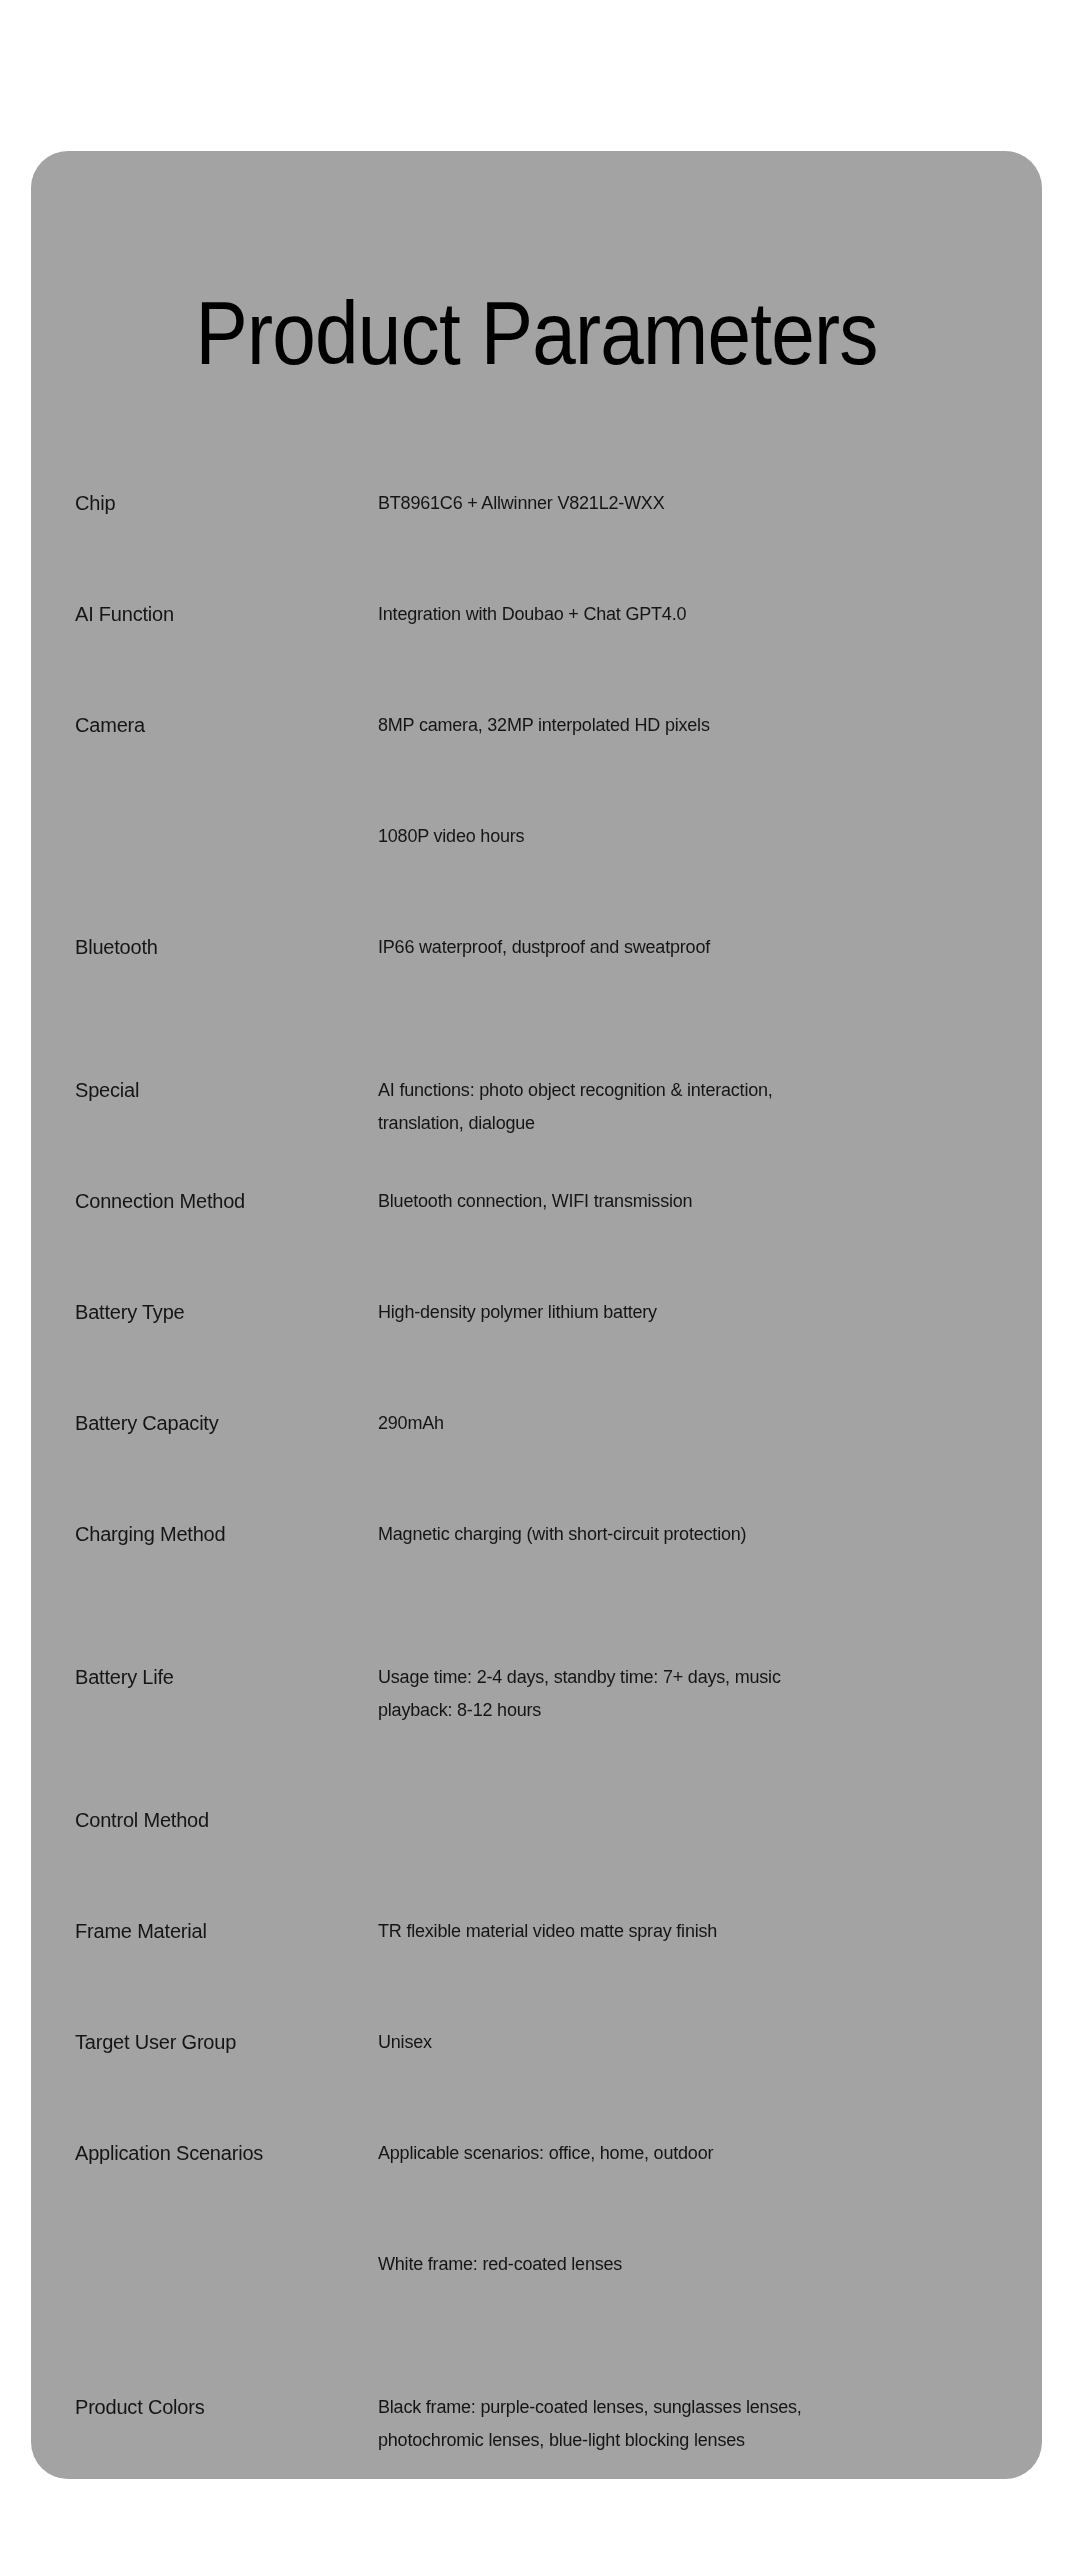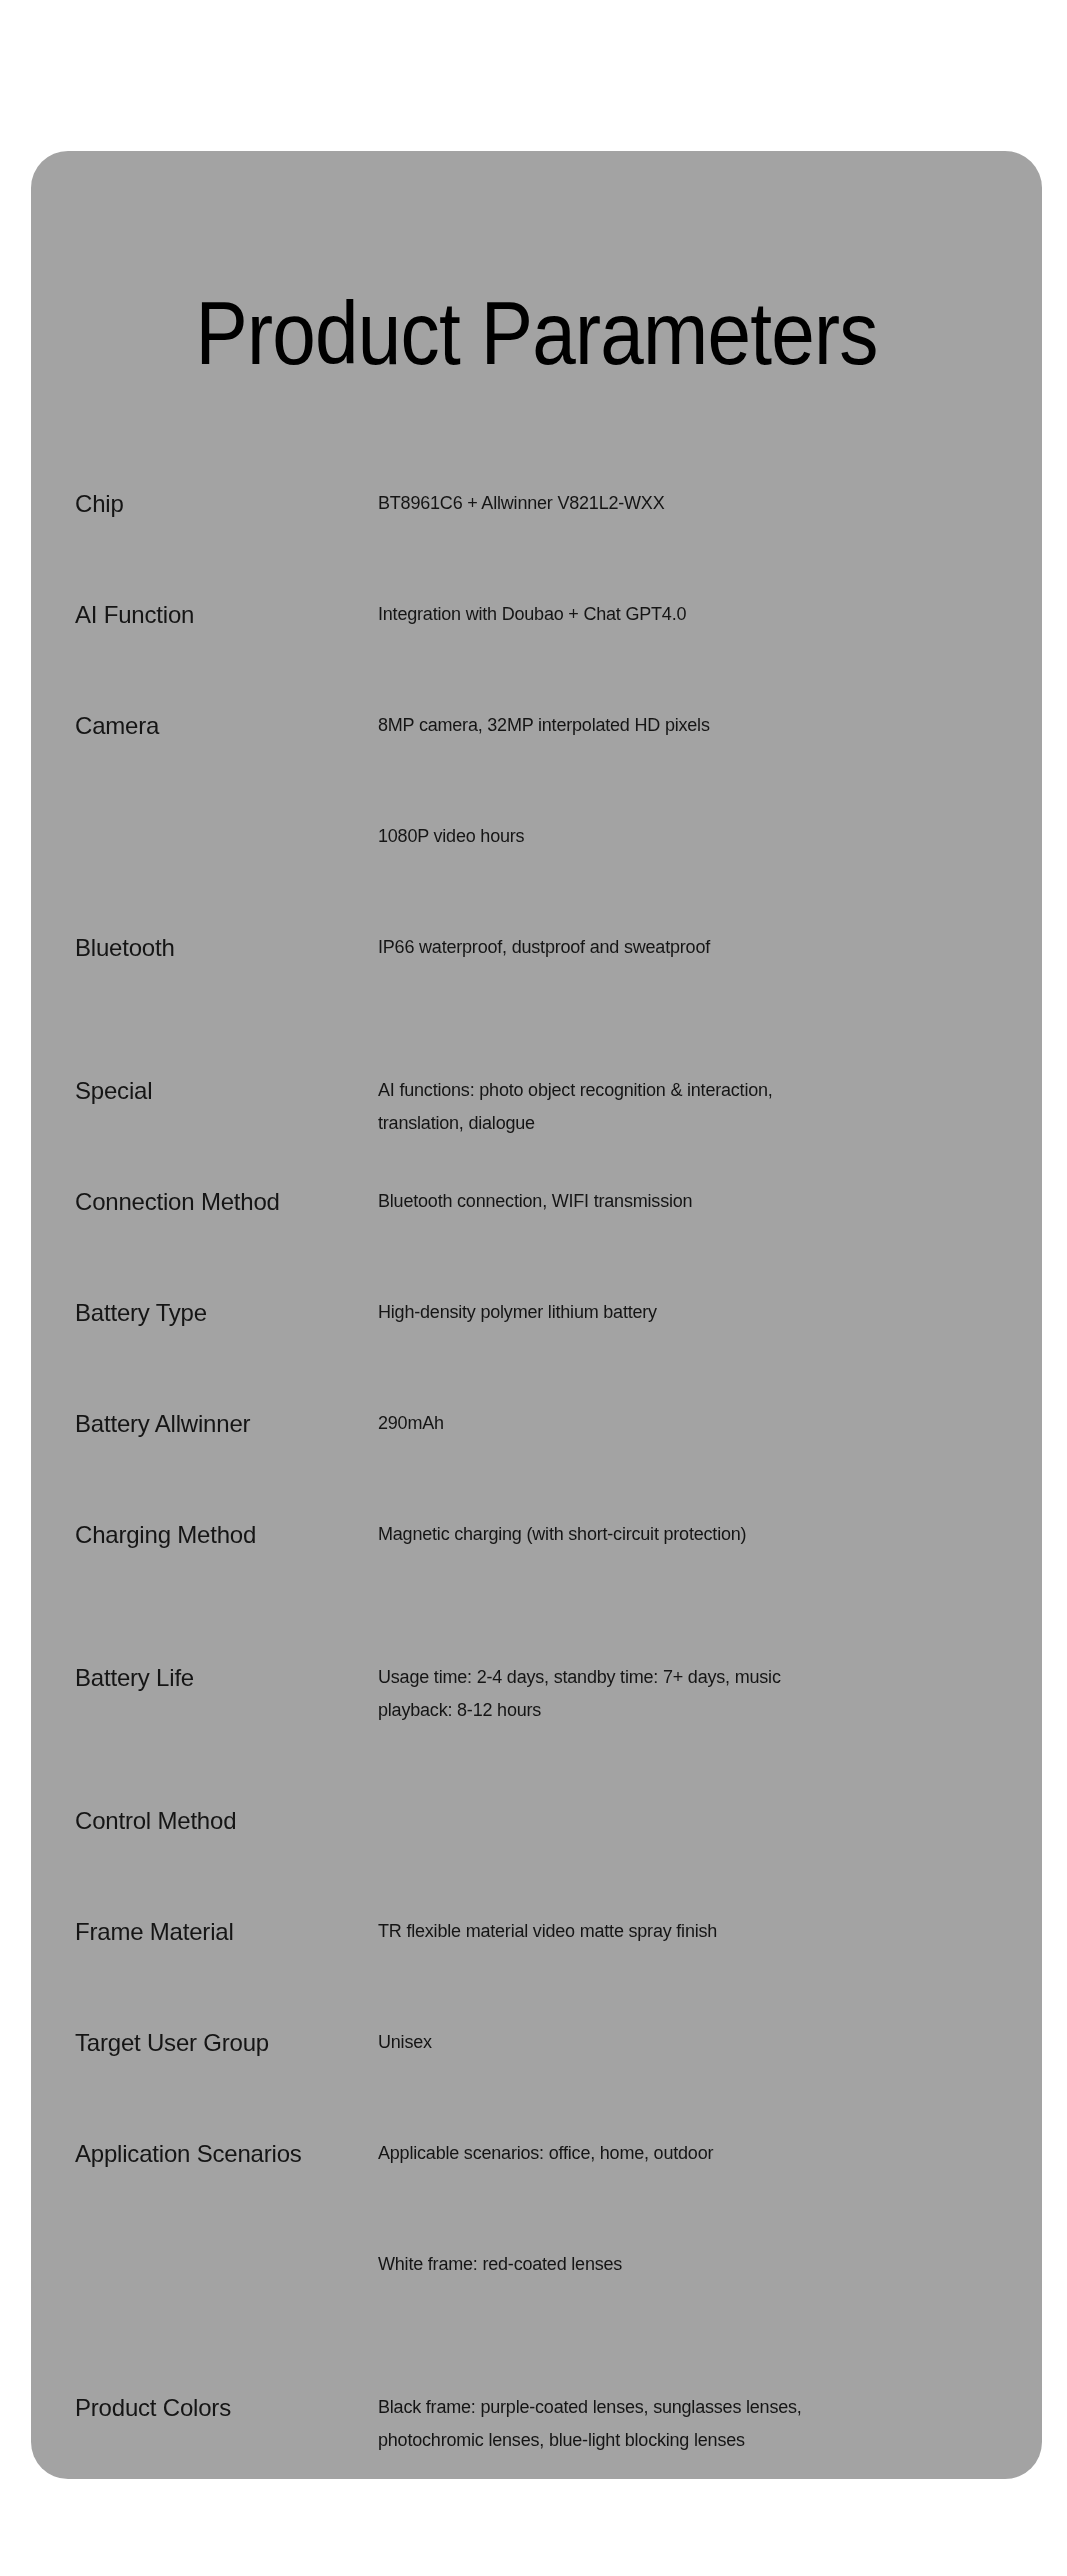--- a/index.html
+++ b/index.html
@@ -48,21 +48,21 @@
     display: flex;
     align-items: flex-start;
     height: 111px;
   }
   .row.tall {
     height: 111px; 
     margin-top: 32px;
   }
   .label {
     flex: 0 0 303px;
-    font-size: 24px;
+    font-size: 20px;
     line-height: 33px;
     color: #151515;
     letter-spacing: -0.2px;
   }
   .value {
     flex: 1 1 auto;
     font-size: 18px;
     line-height: 33px;
     color: #151515;
     letter-spacing: -0.2px;
@@ -115,21 +115,21 @@
       <div class="label">Connection Method</div>
       <div class="value">Bluetooth connection, WIFI transmission</div>
     </div>
 
     <div class="row">
       <div class="label">Battery Type</div>
       <div class="value">High-density polymer lithium battery</div>
     </div>
 
     <div class="row">
-      <div class="label">Battery Allwinner</div>
+      <div class="label">Battery Capacity</div>
       <div class="value">290mAh</div>
     </div>
 
     <div class="row">
       <div class="label">Charging Method</div>
       <div class="value">Magnetic charging (with short-circuit protection)</div>
     </div>
 
     <div class="row tall">
       <div class="label">Battery Life</div>

